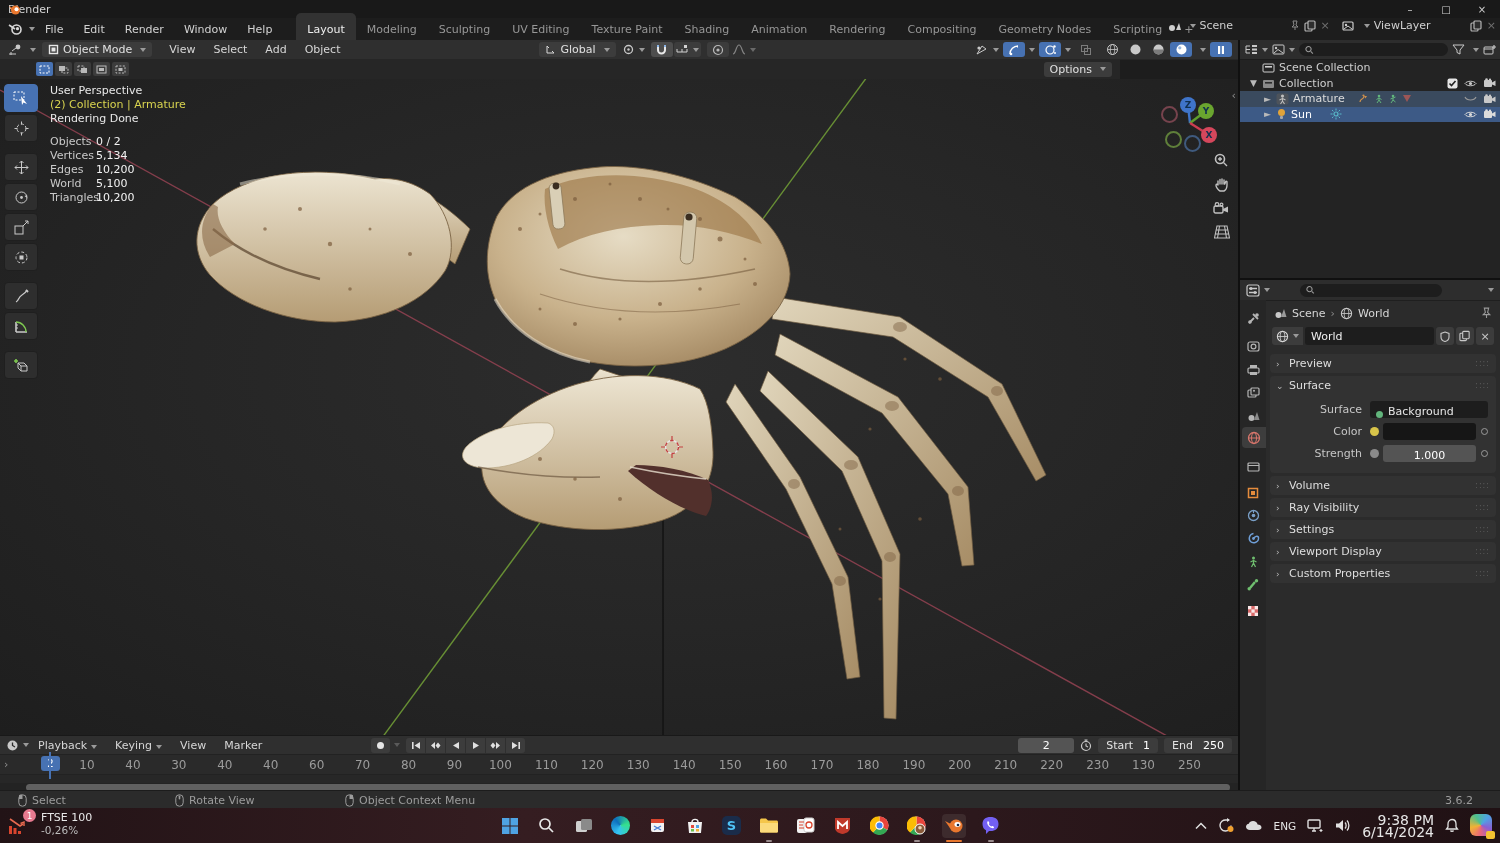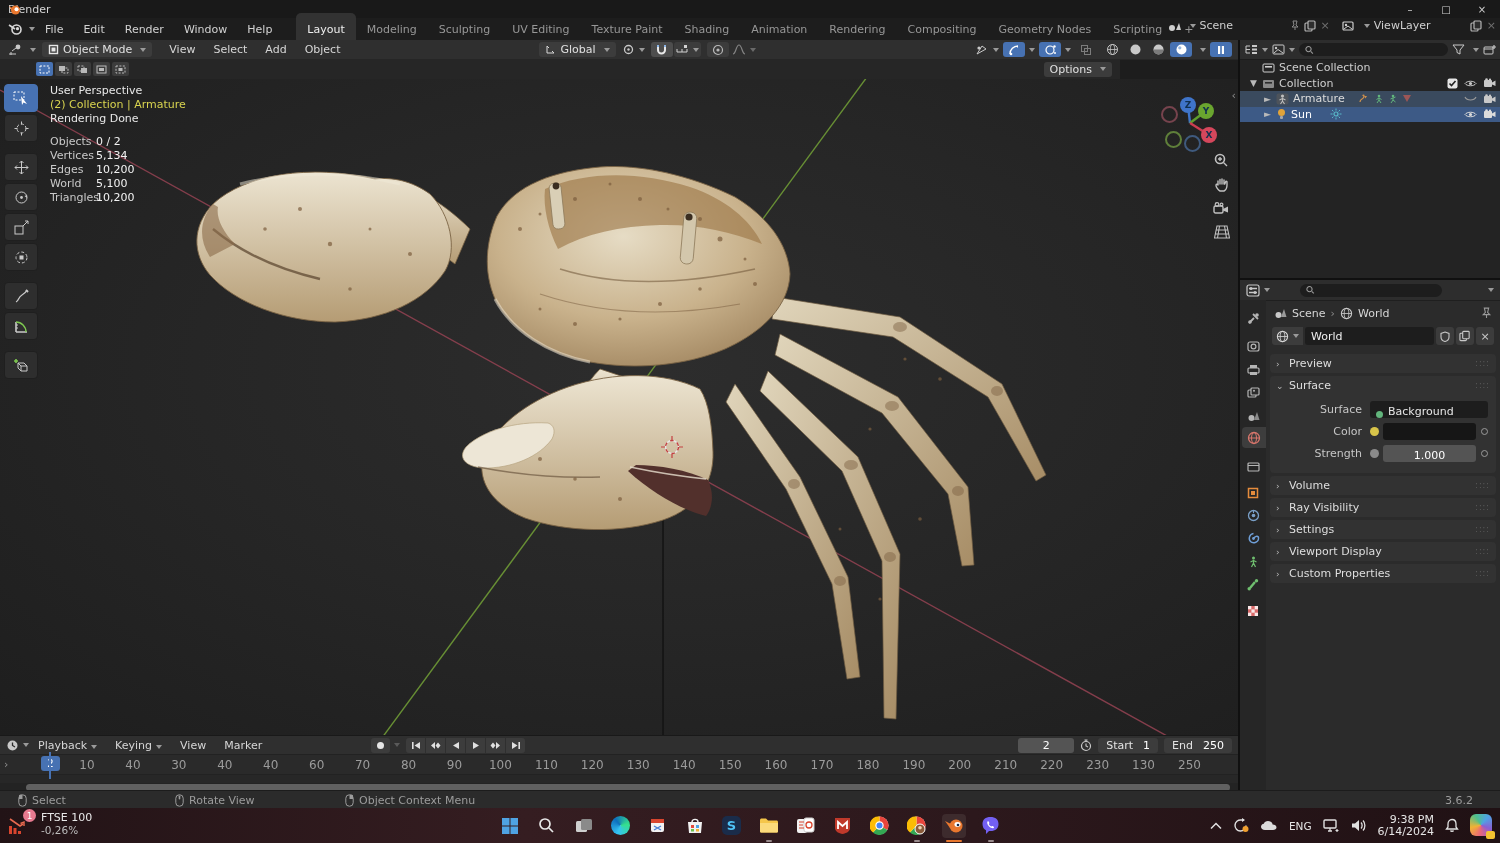--- a/index.html
+++ b/index.html
@@ -98,21 +98,21 @@
   .hint{position:absolute;top:0;height:18px;display:flex;align-items:center;gap:5px;}
   
   .taskbar{top:808px;left:0;width:1500px;height:35px;background:linear-gradient(90deg,#221316,#351d21 35%,#2c181c 65%,#201114);}
   .tb-icons{position:absolute;left:0;right:0;top:0;height:35px;display:flex;align-items:center;justify-content:center;gap:13px;}
   .tbi{width:24px;height:24px;display:flex;align-items:center;justify-content:center;position:relative;}
   .tbi .under{position:absolute;bottom:-4px;left:50%;transform:translateX(-50%);width:6px;height:2px;border-radius:2px;background:#988a8c;}
   .tbi.activeapp{background:#3d2b2d;border-radius:4px;}
   .tbi.activeapp .under{width:16px;background:#e8772e;}
   .widget{position:absolute;left:8px;top:3px;display:flex;align-items:center;gap:7px;color:#e8e8e8;}
   .tray{position:absolute;right:6px;top:0;height:35px;display:flex;align-items:center;gap:11px;color:#e6e6e6;}
-  .clock{line-height:12px;text-align:right;font-size:11px;}
+  .clock{line-height:12px;text-align:right;font-size:14px;}
 </style>
 </head>
 <body>
 
 <div class="app">
 
   <div class="abs titlebar">
     <svg class="abs" style="left:8px;top:3px" width="13" height="13" viewBox="0 0 13 13">
         <circle cx="7.5" cy="7" r="4.5" fill="#e8772e"></circle>
         <circle cx="8.5" cy="6.2" r="2" fill="#fff"></circle>

